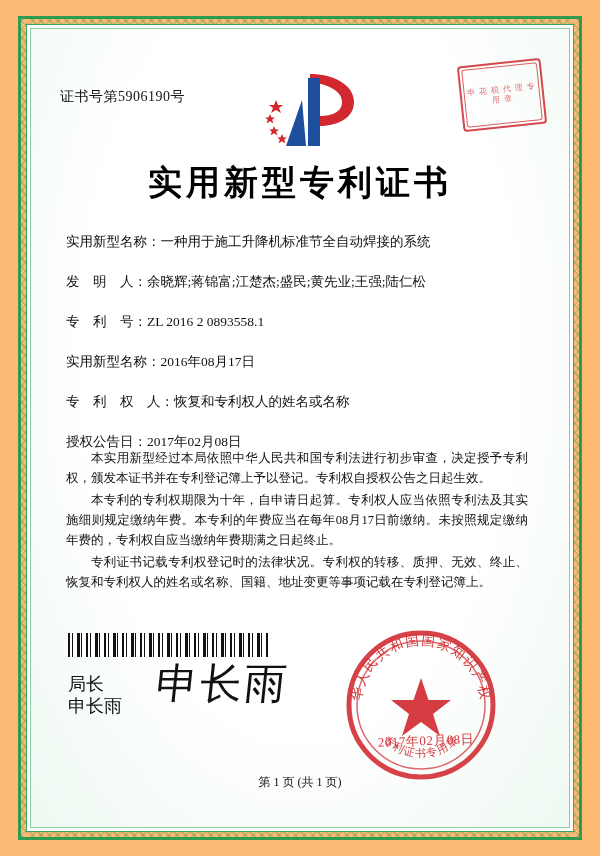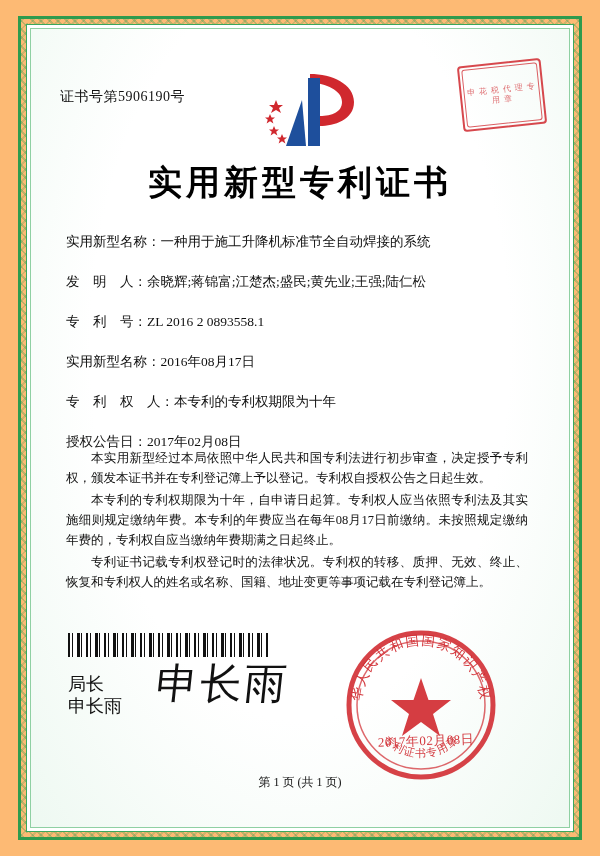--- a/index.html
+++ b/index.html
@@ -322,21 +322,21 @@
       <div class="field-row">
         <span class="field-label">发　明　人：</span><span class="field-value">余晓辉;蒋锦富;江楚杰;盛民;黄先业;王强;陆仁松</span>
       </div>
       <div class="field-row">
         <span class="field-label">专　利　号：</span><span class="field-value">ZL 2016 2 0893558.1</span>
       </div>
       <div class="field-row">
         <span class="field-label">实用新型名称：</span><span class="field-value">2016年08月17日</span>
       </div>
       <div class="field-row">
-        <span class="field-label">专　利　权　人：</span><span class="field-value">本专利的专利权期限为十年</span>
+        <span class="field-label">专　利　权　人：</span><span class="field-value">恢复和专利权人的姓名或名称</span>
       </div>
       <div class="field-row">
         <span class="field-label">授权公告日：</span><span class="field-value">2017年02月08日</span>
       </div>
     </div>
 
     <div class="body-text">
       <p>本实用新型经过本局依照中华人民共和国专利法进行初步审查，决定授予专利权，颁发本证书并在专利登记簿上予以登记。专利权自授权公告之日起生效。</p>
       <p>本专利的专利权期限为十年，自申请日起算。专利权人应当依照专利法及其实施细则规定缴纳年费。本专利的年费应当在每年08月17日前缴纳。未按照规定缴纳年费的，专利权自应当缴纳年费期满之日起终止。</p>
       <p>专利证书记载专利权登记时的法律状况。专利权的转移、质押、无效、终止、恢复和专利权人的姓名或名称、国籍、地址变更等事项记载在专利登记簿上。</p>

